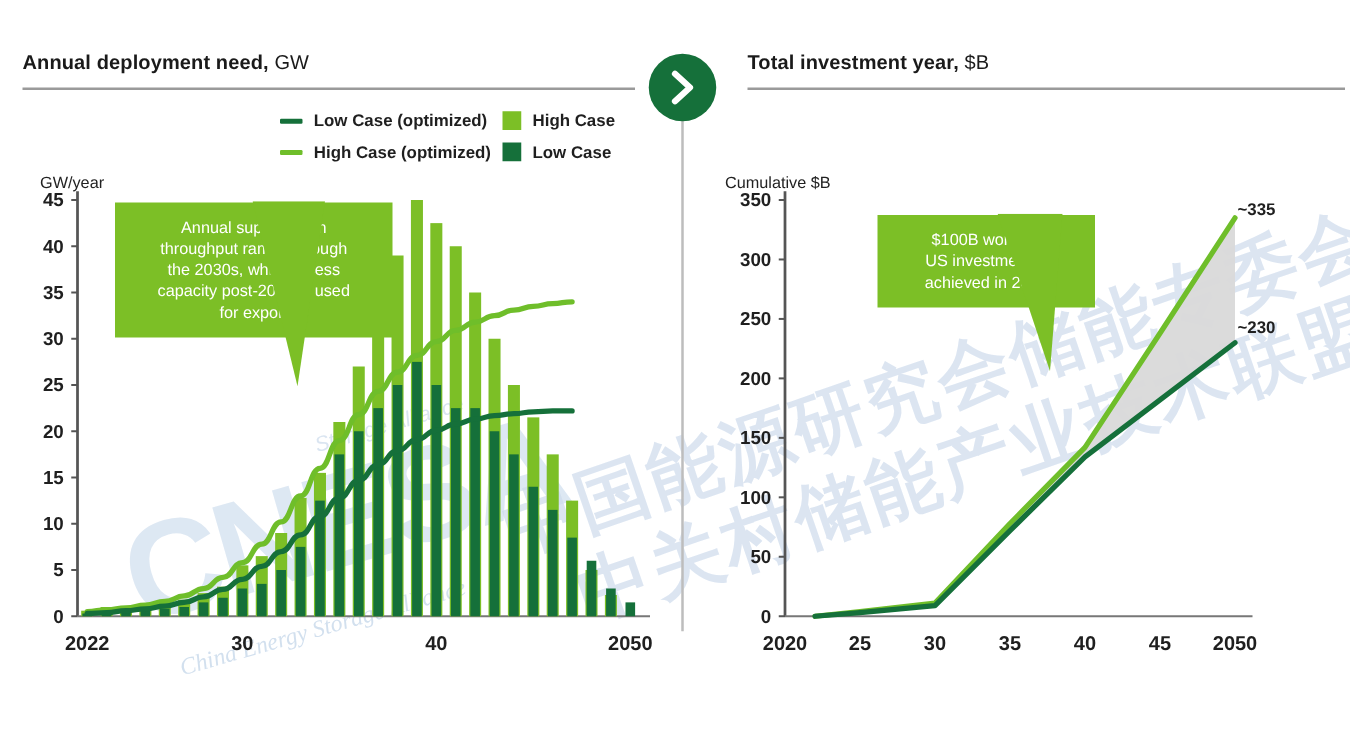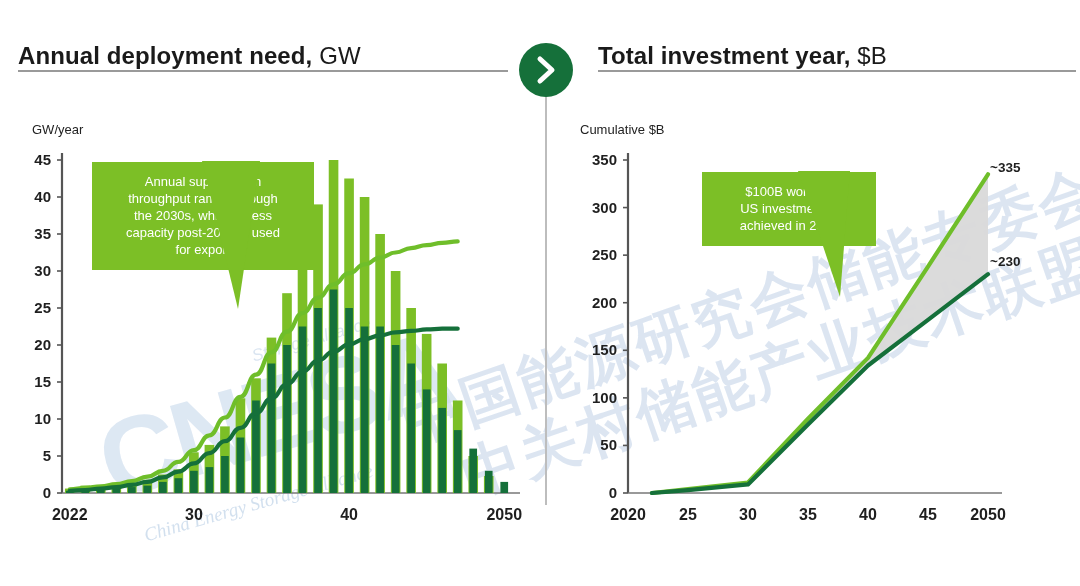--- a/index.html
+++ b/index.html
@@ -35,21 +35,21 @@
     color:#d2dfee;opacity:.8;transform:rotate(-16deg);white-space:nowrap;
   }
 
   
   .panel{position:absolute;top:0;height:586px;}
   .panel-left{left:0;width:530px;}
   .panel-right{left:556px;width:524px;}
 
   .ptitle{
     position:absolute;left:18px;top:42px;
-    font-size:24px;font-weight:700;white-space:nowrap;letter-spacing:.1px;
+    font-size:16px;font-weight:700;white-space:nowrap;letter-spacing:.1px;
   }
   .ptitle .unit{font-weight:400;}
   .panel-right .ptitle{left:42px;}
   .trule{
     position:absolute;left:18px;top:70px;width:490px;height:2px;background:#9a9a9a;
   }
   .panel-right .trule{left:42px;width:478px;}
 
   .vdiv{
     position:absolute;left:545px;top:55px;width:2px;height:450px;background:#bdbdbd;
@@ -62,21 +62,21 @@
 
   
   .legend-left{position:absolute;left:224px;top:84px;width:300px;}
   .lrow{display:flex;align-items:center;height:25px;}
   .lcell{display:flex;align-items:center;}
   .lcell.c1{width:178px;}
   .dash{width:18px;height:4px;border-radius:1px;margin-right:9px;}
   .sq{width:15px;height:15px;margin-right:9px;}
   .ltxt{font-size:13.5px;font-weight:700;color:#1f1f1f;white-space:nowrap;}
 
-  .axname{position:absolute;font-size:13px;color:#222;white-space:nowrap;}
+  .axname{position:absolute;font-size:13px;color:#222;white-space:nowrap;margin-top:16px;}
 
   
   .plot{position:absolute;}
   .plot svg{display:block;overflow:visible;}
 
   
   .callout{position:absolute;z-index:6;}
   .cbox{
     background:#7cbf26;color:#ffffff;padding:11px 13px 12px;
     font-size:13px;line-height:17px;text-align:center;white-space:pre-line;
@@ -100,20 +100,42 @@
   <div class="wm wm-cn wm-cn2">中关村储能产业技术联盟</div>
 
   <div class="panel panel-left">
 
     <div class="ptitle">
       <span>Annual deployment need,</span>
       <span class="unit">GW</span>
     </div>
     <div class="trule"></div>
 
+    <div class="legend-left">
+      <div class="lrow">
+        <div class="lcell c1">
+          <span class="dash" style="background:#15703a"></span>
+          <span class="ltxt">Low Case (optimized)</span>
+        </div>
+        <div class="lcell">
+          <span class="sq" style="background:#7cbf26"></span>
+          <span class="ltxt">High Case</span>
+        </div>
+      </div>
+      <div class="lrow">
+        <div class="lcell c1">
+          <span class="dash" style="background:#6fbe2a"></span>
+          <span class="ltxt">High Case (optimized)</span>
+        </div>
+        <div class="lcell">
+          <span class="sq" style="background:#15703a"></span>
+          <span class="ltxt">Low Case</span>
+        </div>
+      </div>
+    </div>
 
     <div class="axname" style="left:32px;top:122px;">GW/year</div>
 
     <div class="plot" style="left:0;top:0;">
       <svg id="svg-left" width="530" height="545">
           <line x1="62" y1="153" x2="62" y2="493" stroke="#555" stroke-width="2.2"></line>
           <line x1="62" y1="493" x2="520" y2="493" stroke="#777" stroke-width="1.6"></line>
           <line x1="57" y1="493" x2="62" y2="493" stroke="#555" stroke-width="1.6"></line>
           <text x="51" y="498" text-anchor="end" font-size="15" font-weight="700" fill="#1f1f1f" font-family="&quot;Liberation Sans&quot;,sans-serif">0</text>
           <line x1="57" y1="456" x2="62" y2="456" stroke="#555" stroke-width="1.6"></line>

